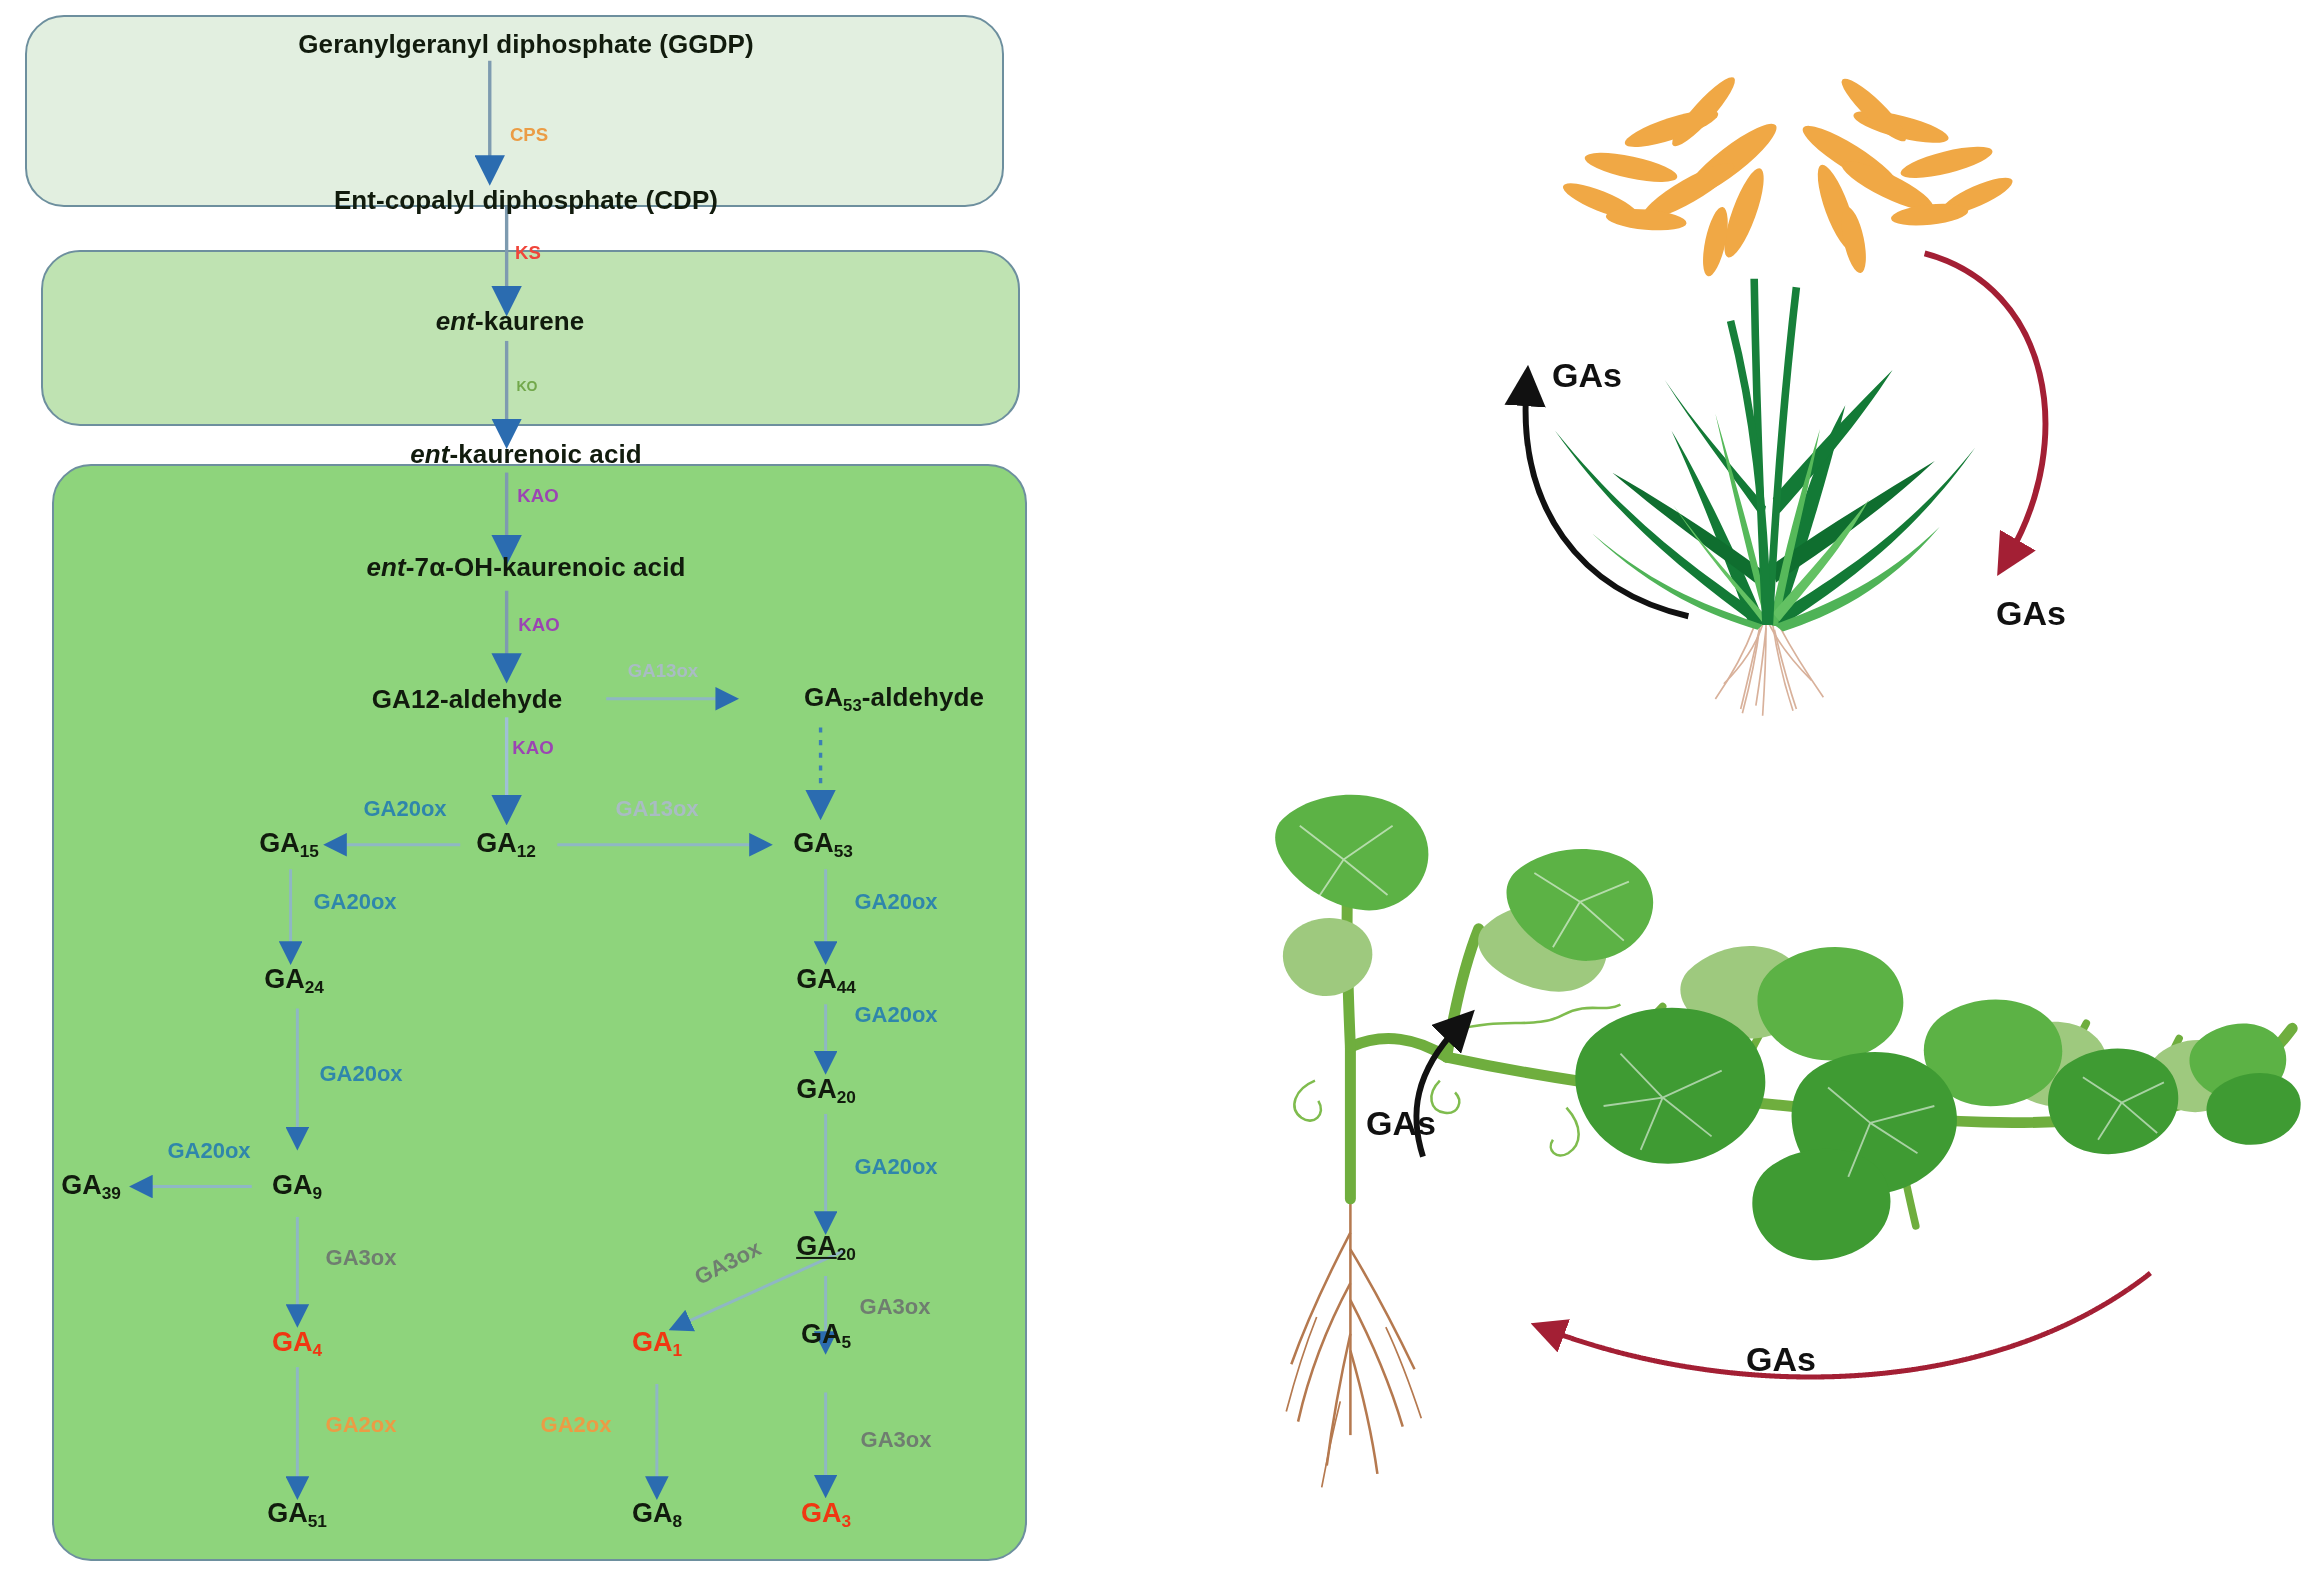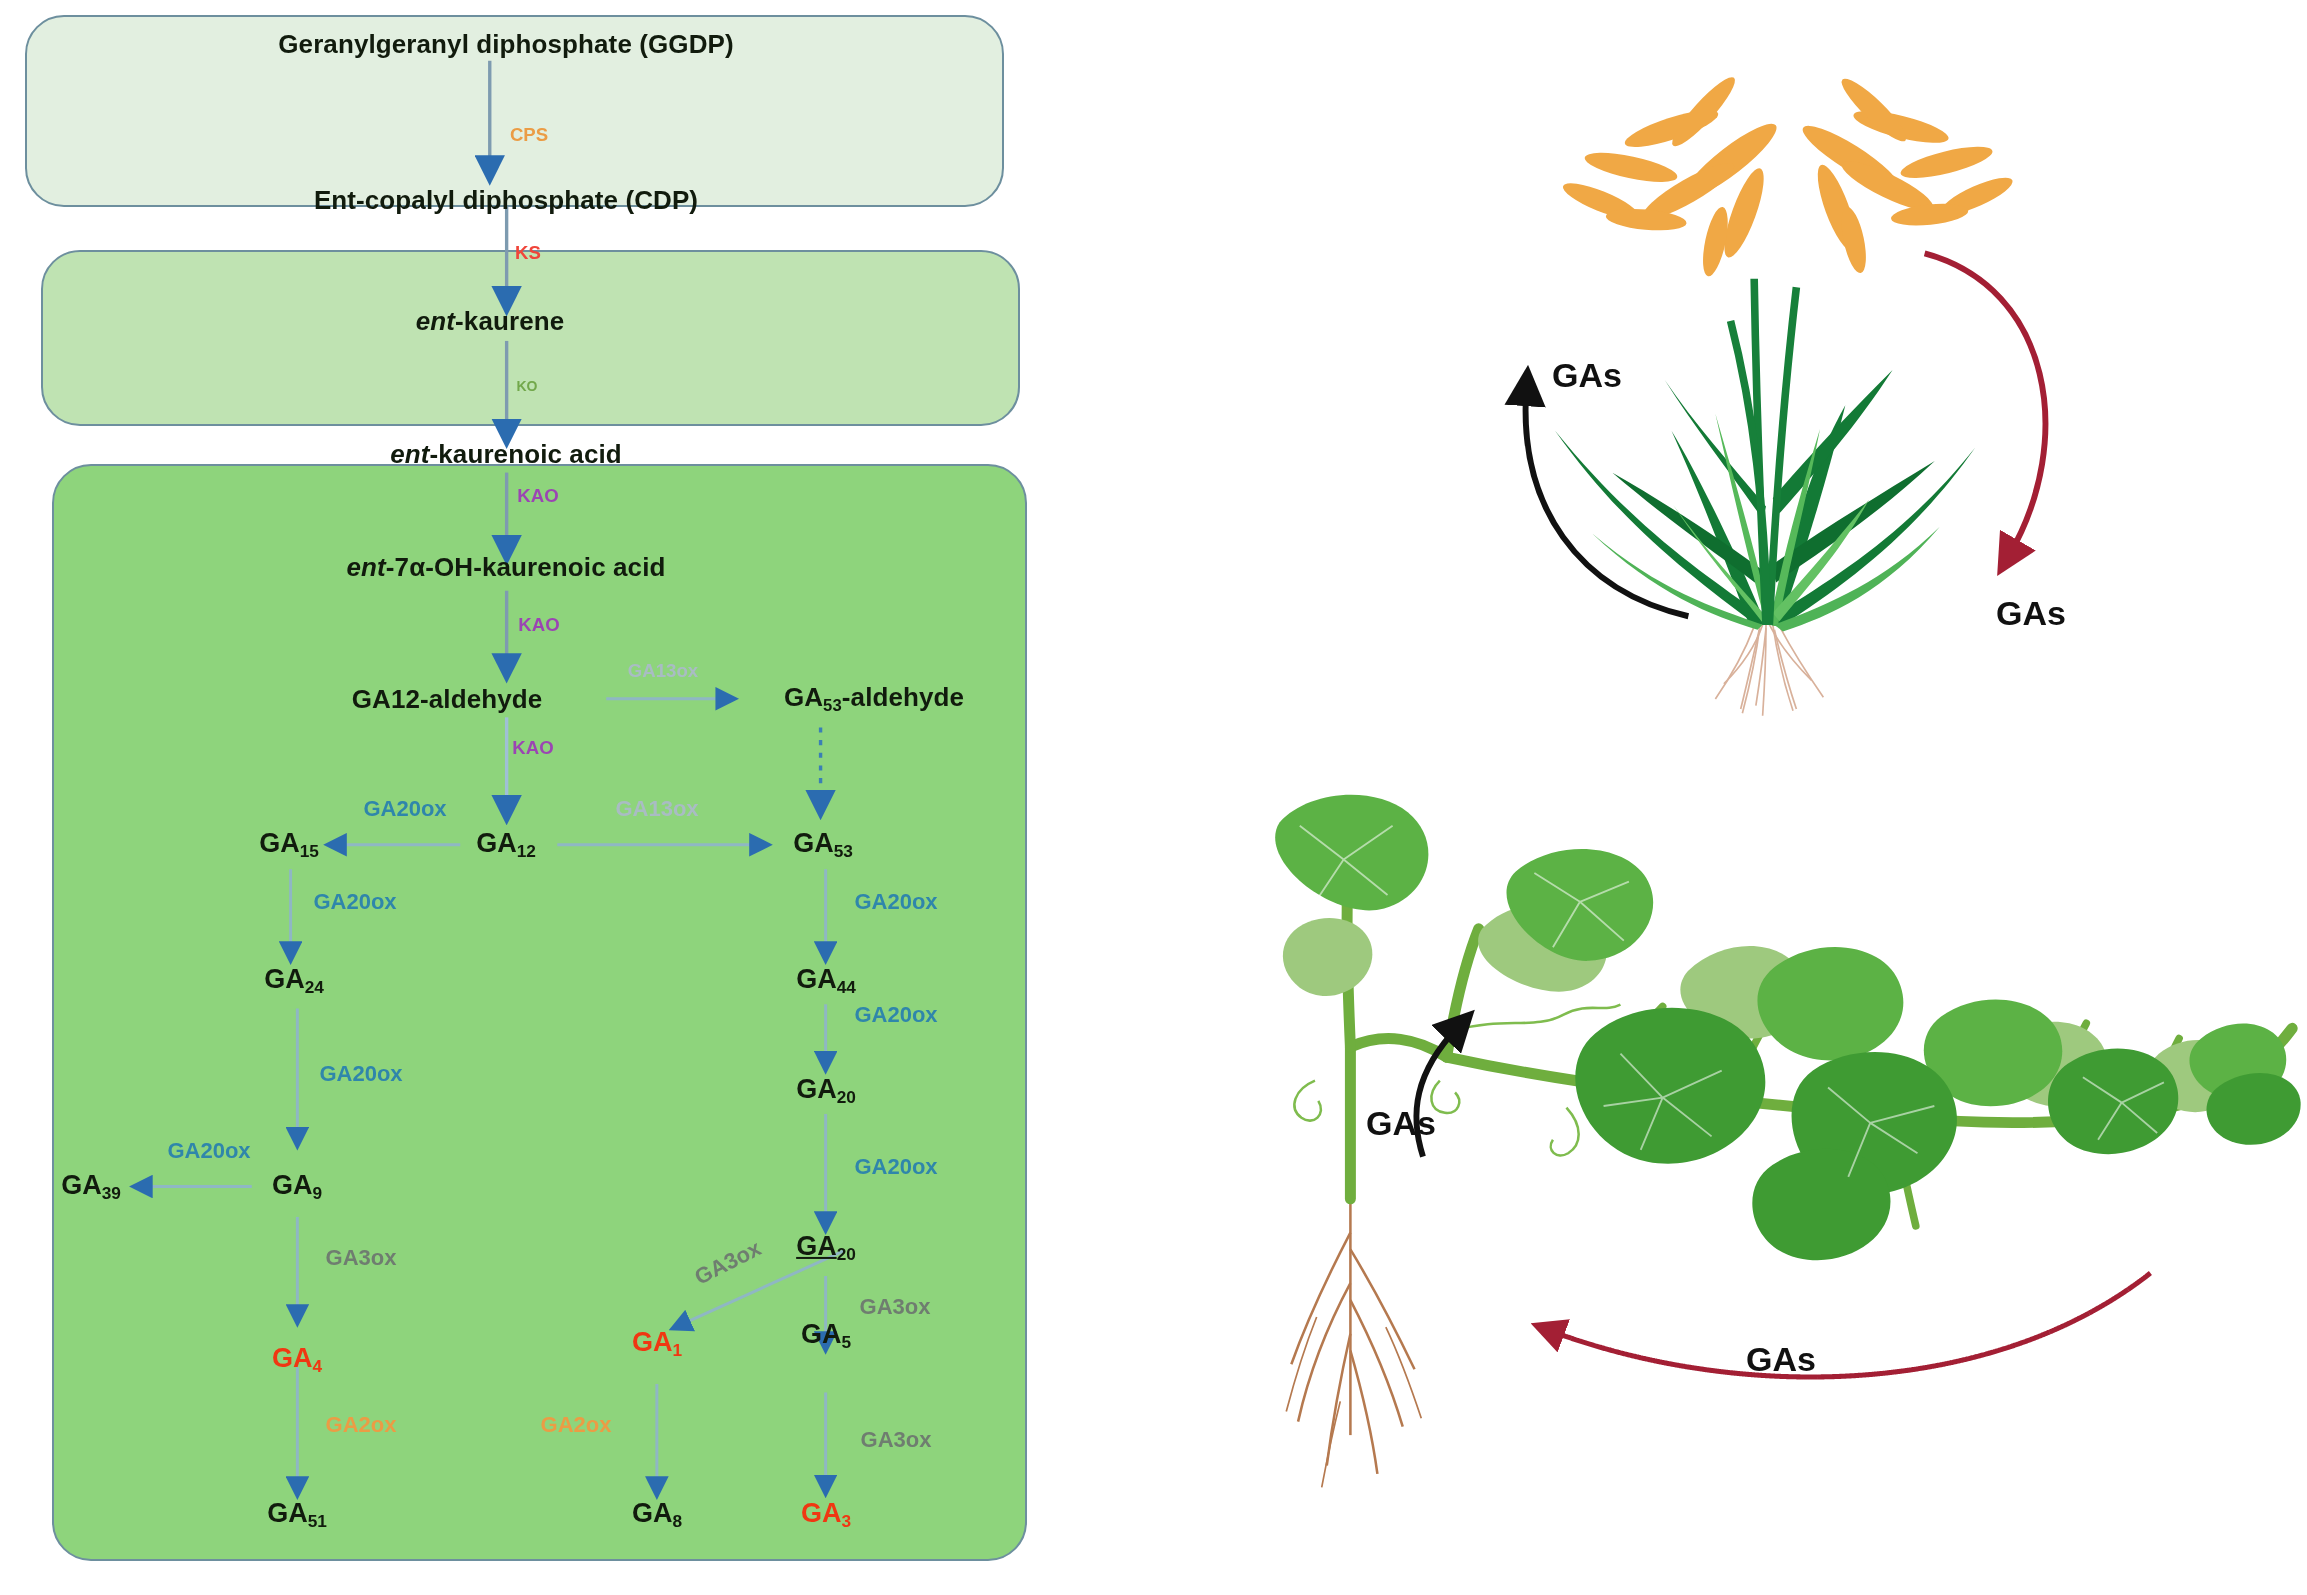--- a/index.html
+++ b/index.html
@@ -28,21 +28,21 @@
 
   
   .node {
     position: absolute;
     color: #111b0d;
     font-weight: bold;
     white-space: nowrap;
     transform: translate(-50%, -50%);
     line-height: 1;
   }
-  .node.compound  { font-size: 26px; letter-spacing: 0.1px; }
+  .node.compound  { font-size: 26px; letter-spacing: 0.1px; margin-left: 20px; }
   .node.ga        { font-size: 27px; }
   .node.ga.red    { color: #f03712; }
   .node sub       { font-size: 0.64em; font-weight: bold; vertical-align: -0.28em; }
 
   
   .enz {
     position: absolute;
     font-weight: bold;
     white-space: nowrap;
     transform: translate(-50%, -50%);
@@ -190,21 +190,21 @@
 
   <div class="node ga" style="left:91px; top:1187px;">
     <span>GA</span><sub>39</sub>
   </div>
   <div class="enz mid ga20ox" style="left:209px; top:1151px;">GA20ox</div>
   <div class="node ga" style="left:297px; top:1187px;">
     <span>GA</span><sub>9</sub>
   </div>
 
   <div class="enz mid ga3ox" style="left:361px; top:1258px;">GA3ox</div>
-  <div class="node ga red" style="left:297px; top:1344px;margin-top:16px;">
+  <div class="node ga red" style="left:297px; top:1344px;">
     <span>GA</span><sub>4</sub>
   </div>
 
   <div class="enz mid ga2ox" style="left:361px; top:1425px;">GA2ox</div>
   <div class="node ga" style="left:297px; top:1515px;">
     <span>GA</span><sub>51</sub>
   </div>
 
   <div class="enz mid ga20ox" style="left:896px; top:902px;">GA20ox</div>
   <div class="node ga" style="left:826px; top:981px;">

